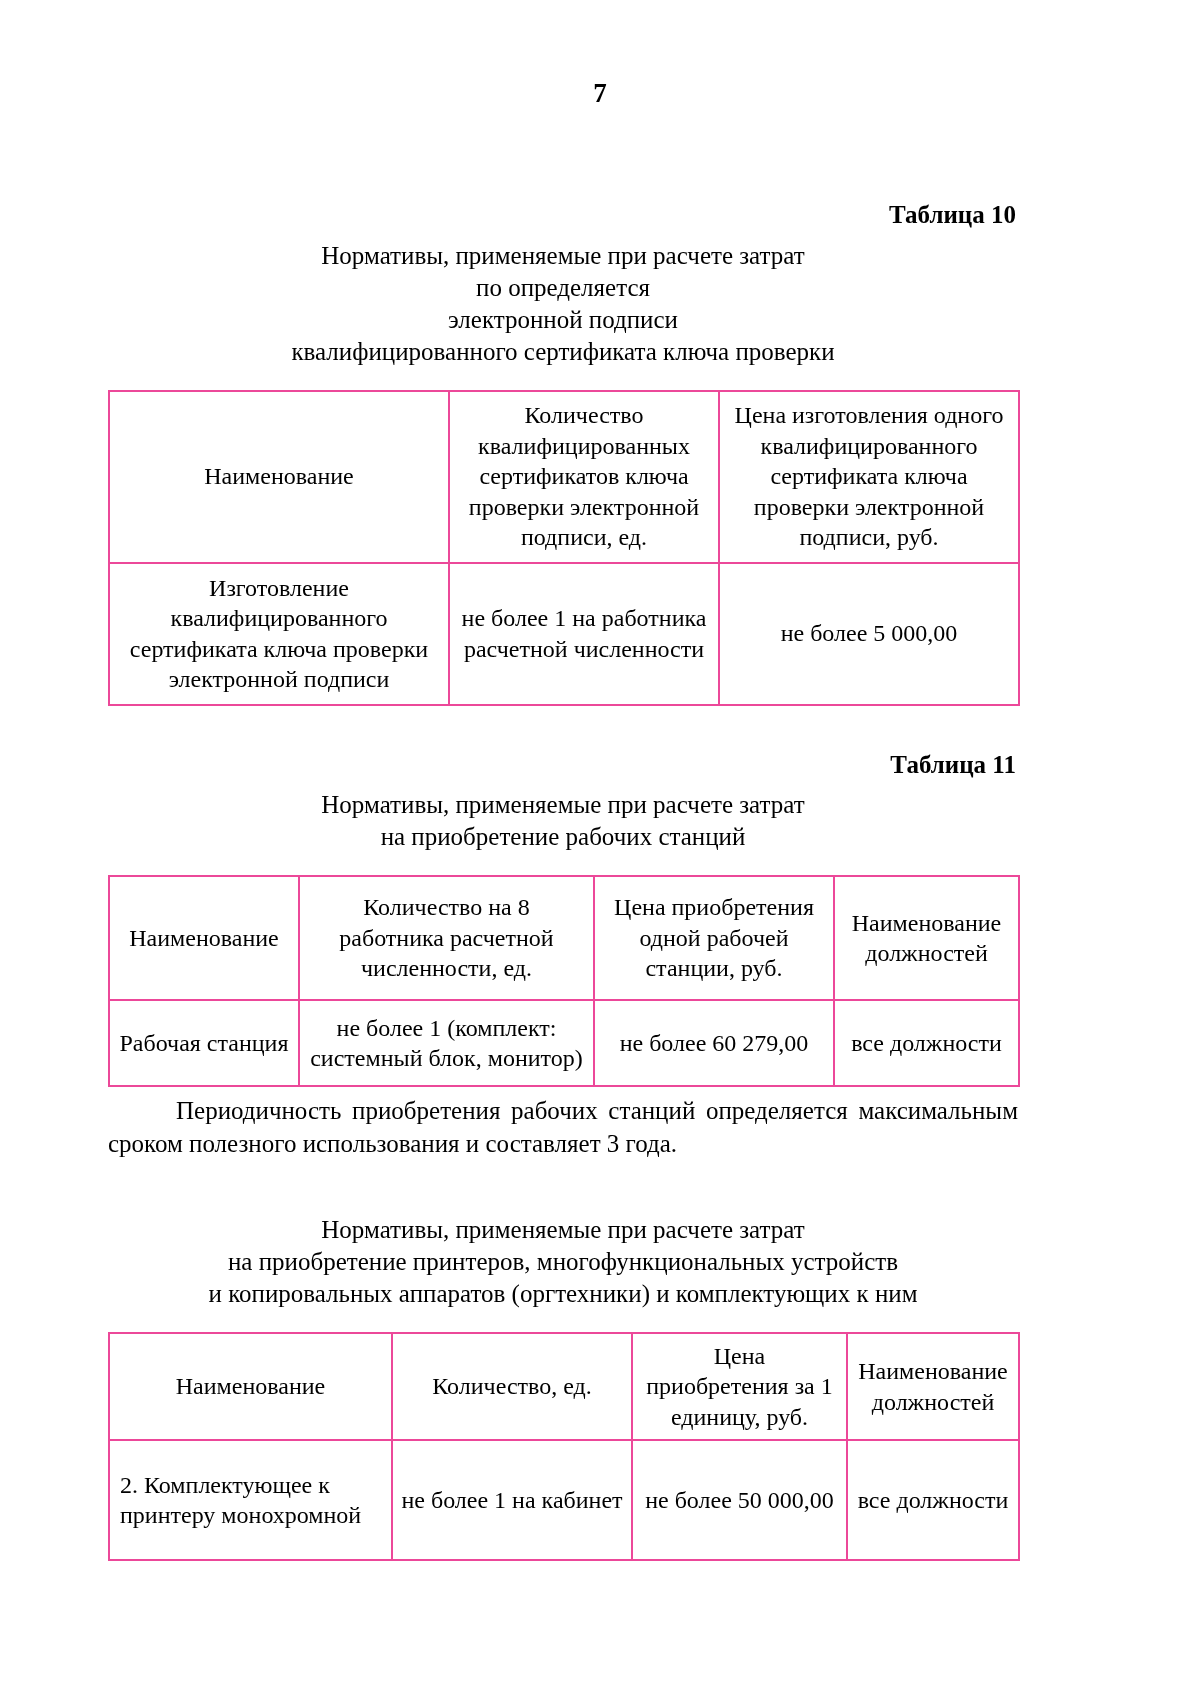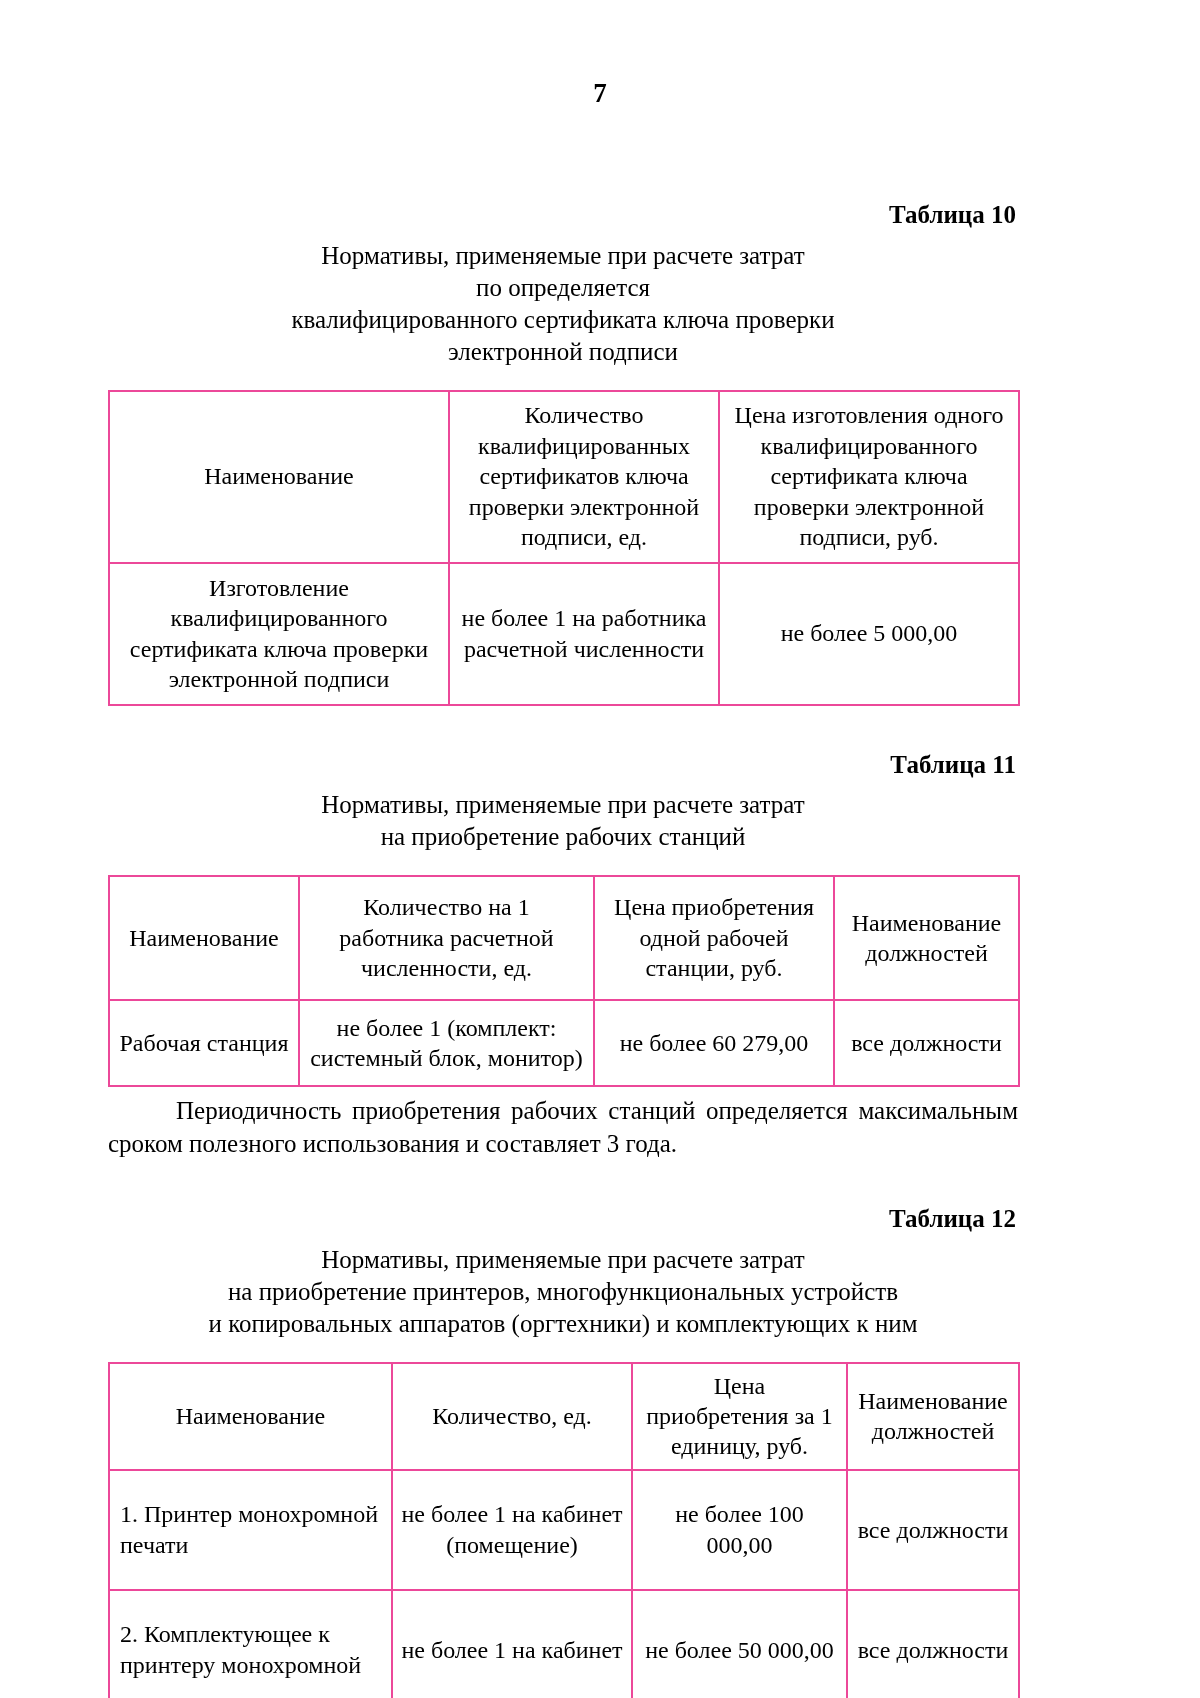--- a/index.html
+++ b/index.html
@@ -132,22 +132,22 @@
   <div class="page-number">7</div>
 
   <div class="content">
 
     <div>
       <p class="table-label">Таблица 10</p>
 
       <div class="table-title">
         <span class="tline">Нормативы, применяемые при расчете затрат</span>
         <span class="tline">по определяется</span>
+        <span class="tline">электронной подписи</span>
         <span class="tline">квалифицированного сертификата ключа проверки</span>
-        <span class="tline">электронной подписи</span>
       </div>
 
       <table class="doc-table t10">
         <colgroup>
           <col class="c1">
             <col class="c2">
             <col class="c3">
         </colgroup>
         <thead>
           <tr>
@@ -179,42 +179,41 @@
       <table class="doc-table t11">
         <colgroup>
           <col class="c1">
             <col class="c2">
             <col class="c3">
             <col class="c4">
         </colgroup>
         <thead>
           <tr>
             <td>Наименование</td>
-            <td>Количество на 1 работника расчетной численности, ед.</td>
+            <td>Количество на 8 работника расчетной численности, ед.</td>
             <td>Цена приобретения одной рабочей станции, руб.</td>
             <td>Наименование должностей</td>
           </tr>
         </thead>
         <tbody>
           <tr>
             <td>Рабочая станция</td>
             <td>не более 1 (комплект: системный блок, монитор)</td>
             <td>не более 60 279,00</td>
             <td>все должности</td>
           </tr>
         </tbody>
       </table>
 
       <p class="body-par">Периодичность приобретения рабочих станций определяется максимальным сроком полезного использования и составляет 3 года.</p>
     </div>
 
     <div class="gap-before-label"></div>
 
     <div>
-      <p class="table-label">Таблица 12</p>
 
       <div class="table-title">
         <span class="tline">Нормативы, применяемые при расчете затрат</span>
         <span class="tline">на приобретение принтеров, многофункциональных устройств</span>
         <span class="tline">и копировальных аппаратов (оргтехники) и комплектующих к ним</span>
       </div>
 
       <table class="doc-table t12">
         <colgroup>
           <col class="c1">
@@ -225,26 +224,20 @@
         <thead>
           <tr>
             <td>Наименование</td>
             <td>Количество, ед.</td>
             <td>Цена приобретения за 1 единицу, руб.</td>
             <td>Наименование должностей</td>
           </tr>
         </thead>
         <tbody>
           <tr>
-            <td class="left-cell">1. Принтер монохромной печати</td>
-            <td>не более 1 на кабинет (помещение)</td>
-            <td>не более 100 000,00</td>
-            <td>все должности</td>
-          </tr>
-          <tr>
             <td class="left-cell">2. Комплектующее к принтеру монохромной</td>
             <td>не более 1 на кабинет</td>
             <td>не более 50 000,00</td>
             <td>все должности</td>
           </tr>
         </tbody>
       </table>
     </div>
 
   </div>

